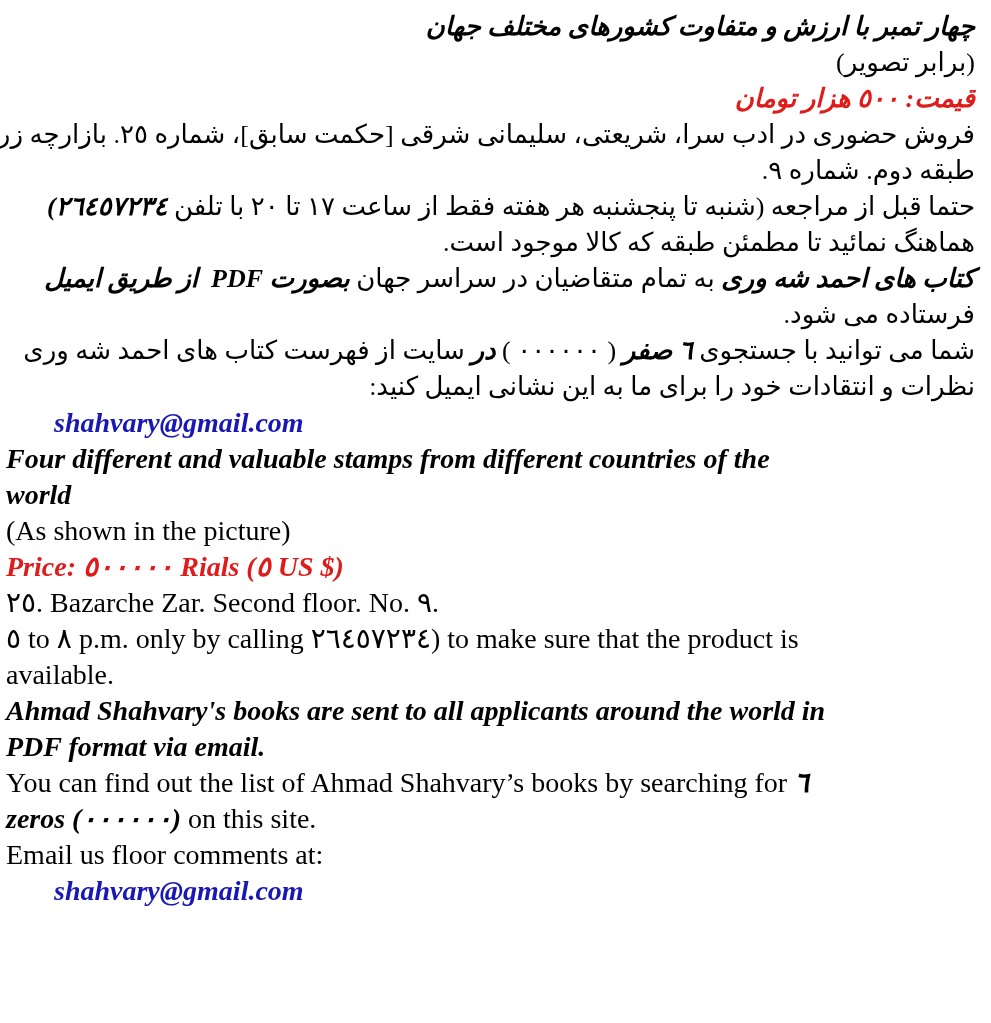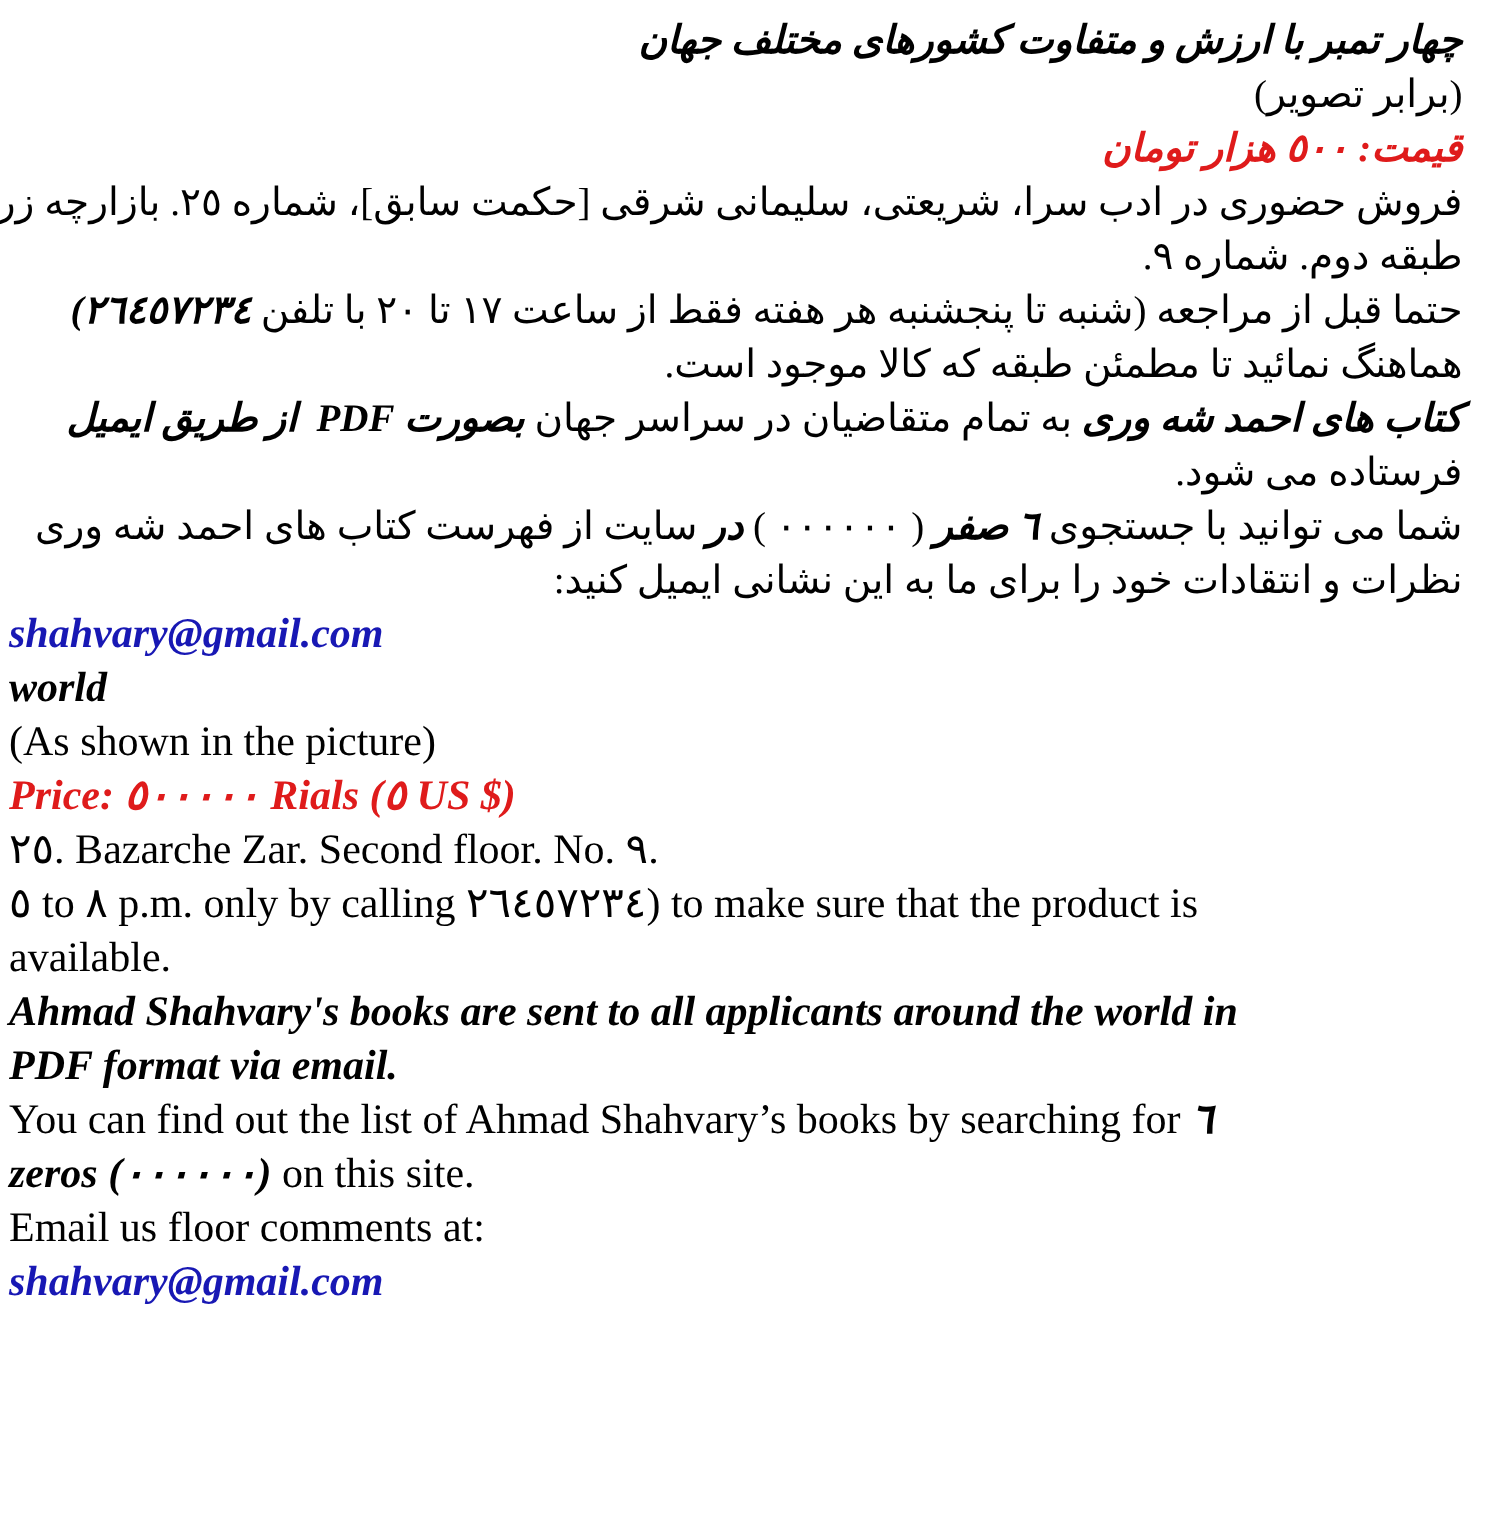--- a/index.html
+++ b/index.html
@@ -35,41 +35,42 @@
   .en-block {
     direction: ltr;
     text-align: left;
   }
   .en-block .line {
     font-size: 28px;
   }
   .b { font-weight: bold; font-style: italic; }
   .c-red { color: var(--red-color, #df1b1b); }
   .c-blue { color: var(--blue-color, #1818b4); }
-  .email { cursor: pointer; }
+  .email { cursor: pointer; margin-left: 48px; }
 </style>
 </head>
 <body style="background: rgb(255, 255, 255); color: rgb(0, 0, 0);">
 
 <div class="doc">
   <div class="fa-block" dir="rtl">
       <div class="line"><span class="b">چهار تمبر با ارزش و متفاوت کشورهای مختلف جهان</span></div>
       <div class="line"><span class="">(برابر تصویر)</span></div>
       <div class="line"><span class="b c-red">قیمت: ٥٠٠ هزار تومان</span></div>
       <div class="line"><span class="">فروش حضوری در ادب سرا، شریعتی، سلیمانی شرقی [حکمت سابق]، شماره ٢٥. بازارچه زر.</span></div>
       <div class="line"><span class="">طبقه دوم. شماره ٩.</span></div>
       <div class="line"><span class="">حتما قبل از مراجعه (شنبه تا پنجشنبه هر هفته فقط از ساعت ١٧ تا ٢٠ با تلفن </span><span class="b">٢٦٤٥٧٢٣٤)</span></div>
       <div class="line"><span class="">هماهنگ نمائید تا مطمئن طبقه که کالا موجود است.</span></div>
       <div class="line"><span class="b">کتاب های احمد شه وری</span><span class=""> به تمام متقاضیان در سراسر جهان </span><span class="b">بصورت PDF&nbsp; از طریق ایمیل</span></div>
       <div class="line"><span class="">فرستاده می شود.</span></div>
       <div class="line"><span class="">شما می توانید با جستجوی </span><span class="b">٦ صفر</span><span class=""> ( ٠٠٠٠٠٠ ) </span><span class="b">در</span><span class=""> سایت از فهرست کتاب های احمد شه وری</span></div>
       <div class="line"><span class="">نظرات و انتقادات خود را برای ما به این نشانی ایمیل کنید:</span></div>
     </div>
   <div class="en-block" dir="ltr">
       <div class="line"><span class="b c-blue email">shahvary@gmail.com</span></div>
+      <div class="line"><span class="b">Four different and valuable stamps from different countries of the</span></div>
       <div class="line"><span class="b">world</span></div>
       <div class="line"><span class="">(As shown in the picture)</span></div>
       <div class="line"><span class="b c-red">Price: ٥٠٠٠٠٠ Rials (٥ US $)</span></div>
       <div class="line"><span class="">٢٥. Bazarche Zar. Second floor. No. ٩.</span></div>
       <div class="line"><span class="">٥ to ٨ p.m. only by calling ٢٦٤٥٧٢٣٤) to make sure that the product is</span></div>
       <div class="line"><span class="">available.</span></div>
       <div class="line"><span class="b">Ahmad Shahvary's books are sent to all applicants around the world in</span></div>
       <div class="line"><span class="b">PDF format via email.</span></div>
       <div class="line"><span class="">You can find out the list of Ahmad Shahvary’s books by searching for </span><span class="b">٦</span></div>
       <div class="line"><span class="b">zeros (٠٠٠٠٠٠)</span><span class=""> on this site.</span></div>

